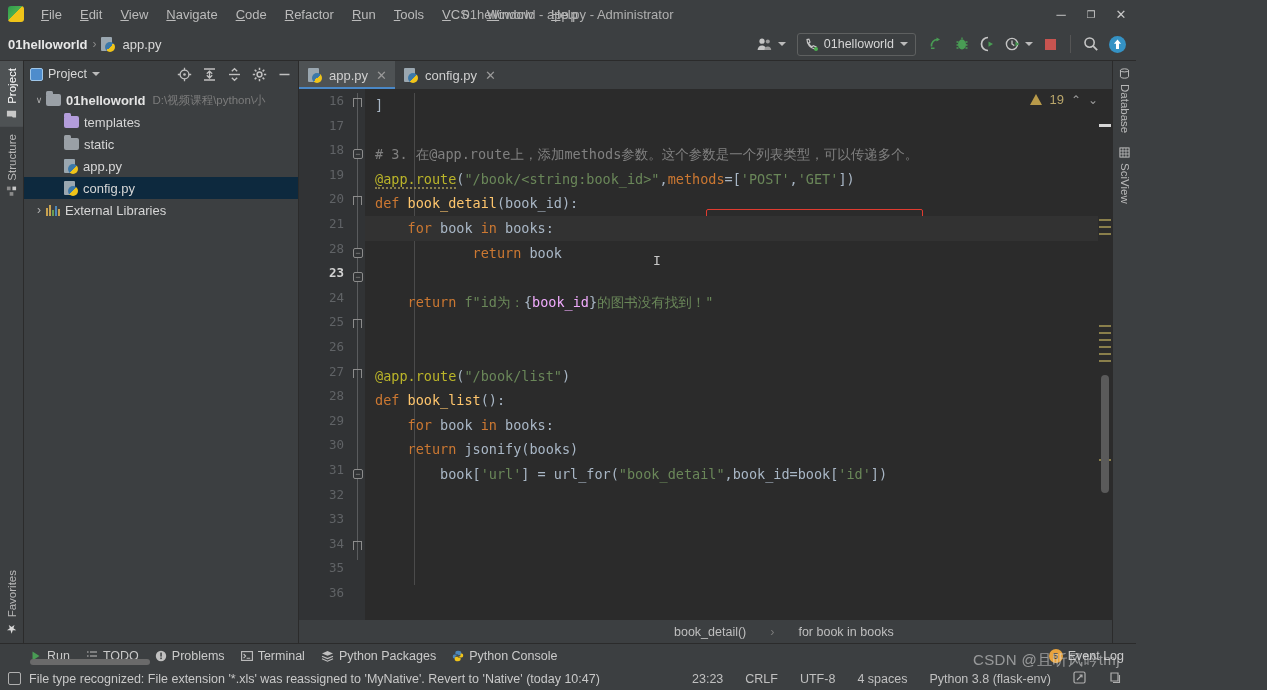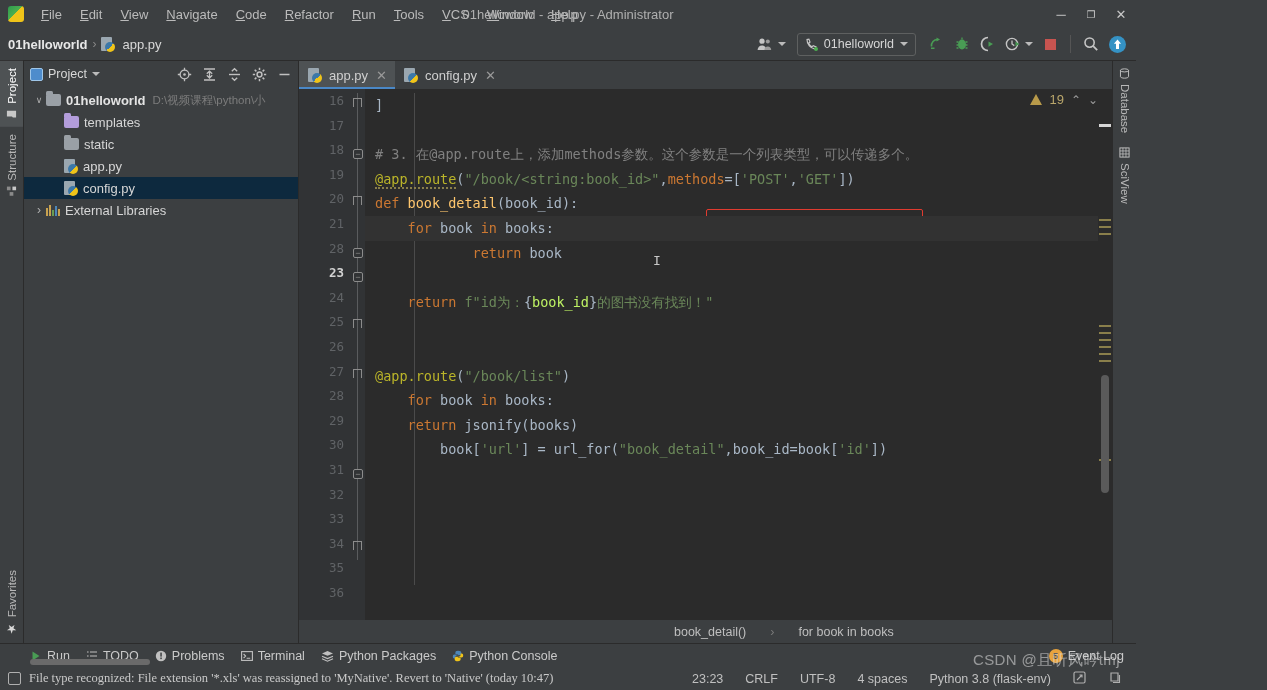--- a/index.html
+++ b/index.html
@@ -168,21 +168,21 @@
   .indent-guide { position:absolute; top:0; bottom:0; width:1px; background:#4b4b4b; }
 
   
   .c-cmt { color: #808080; }
   .c-kw  { color: #cc7832; }
   .c-fn  { color: #ffc66d; }
   .c-str { color: #6a8759; }
   .c-dec { color: #bbb529; }
   .c-id  { color: #a9b7c6; }
   .c-builtin { color: #8888c6; }
-  .c-hl { color: #bef264; }
+  .c-hl { color: #f0abfc; }
 
   .sq-under { border-bottom: 2px dotted #8a7f4b; }
   .redbox {
     position: absolute; border: 1.5px solid #e03b30; border-radius: 2px; pointer-events: none;
   }
   .caret-mouse {
     position:absolute; color:#c8c8c8; font-family:"DejaVu Sans Mono",monospace; font-size:13px;
   }
 
   
@@ -217,21 +217,21 @@
   .evlog { display:flex; align-items:center; gap:5px; color:#cacaca; font-size:12.5px; padding-right: 12px;}
   .badge {
     background:#e8a33d; color:#3c3f41; font-size:9.5px; font-weight:bold; border-radius:50%;
     width:14px;height:14px; display:flex; align-items:center; justify-content:center;
   }
 
   .statusbar {
     height: 23px; flex: 0 0 23px; background: #3c3f41; display:flex; align-items:center;
     padding: 0 8px 0 8px; gap: 8px; color: #c0c0c0; font-size: 12.5px; position: relative;
   }
-  .sb-msg { color:#c9c9c9;font-family:Liberation Serif, serif; }
+  .sb-msg { color:#c9c9c9; }
   .sb-spacer { flex:1; }
   .sb-cell { padding: 0 7px; }
   .sb-ico { width:13px;height:13px;border:1.5px solid #b0b0b0;border-radius:2px; flex:0 0 13px; }
 
   .watermark {
     position: absolute; right: 16px; bottom: 20px; color: rgba(225,225,225,0.55);
     font-size: 15px; letter-spacing: .4px; pointer-events: none; white-space: nowrap;
   }
 
   .star-ico { color:#d8d8d8; font-size: 12px; }
@@ -565,20 +565,21 @@
             <div class="cline"><span class="c-cmt"># 3. 在@app.route上，添加methods参数。这个参数是一个列表类型，可以传递多个。</span></div>
             <div class="cline"><span class="c-dec sq-under">@app.route</span><span class="c-id">(</span><span class="c-str">"/book/&lt;string:book_id&gt;"</span><span class="c-id">,</span><span class="c-kw">methods</span><span class="c-id">=[</span><span class="c-str">'POST'</span><span class="c-id">,</span><span class="c-str">'GET'</span><span class="c-id">])</span></div>
             <div class="cline"><span class="c-kw">def</span> <span class="c-fn">book_detail</span><span class="c-id">(book_id):</span></div>
             <div class="cline cur">    <span class="c-kw">for</span> book <span class="c-kw">in</span> books:</div>
             <div class="cline">            <span class="c-kw">return</span> book</div>
             <div class="cline">&nbsp;</div>
             <div class="cline">    <span class="c-kw">return</span> <span class="c-str">f"id为：</span><span class="c-id">{</span><span class="c-hl">book_id</span><span class="c-id">}</span><span class="c-str">的图书没有找到！"</span></div>
             <div class="cline">&nbsp;</div>
             <div class="cline">&nbsp;</div>
             <div class="cline"><span class="c-dec">@app.route</span><span class="c-id">(</span><span class="c-str">"/book/list"</span><span class="c-id">)</span></div>
+            <div class="cline"><span class="c-kw">def</span> <span class="c-fn">book_list</span><span class="c-id">():</span></div>
             <div class="cline">    <span class="c-kw">for</span> book <span class="c-kw">in</span> books:</div>
             <div class="cline">    <span class="c-kw">return</span> jsonify(books)</div>
             <div class="cline">        book[<span class="c-str">'url'</span>] = url_for(<span class="c-str">"book_detail"</span>,book_id=book[<span class="c-str">'id'</span>])</div>
             <div class="cline">&nbsp;</div>
             <div class="cline">&nbsp;</div>
           </div>
 
         <div class="inspect">
           <span class="warn-tri"></span>
           <span>19</span>

